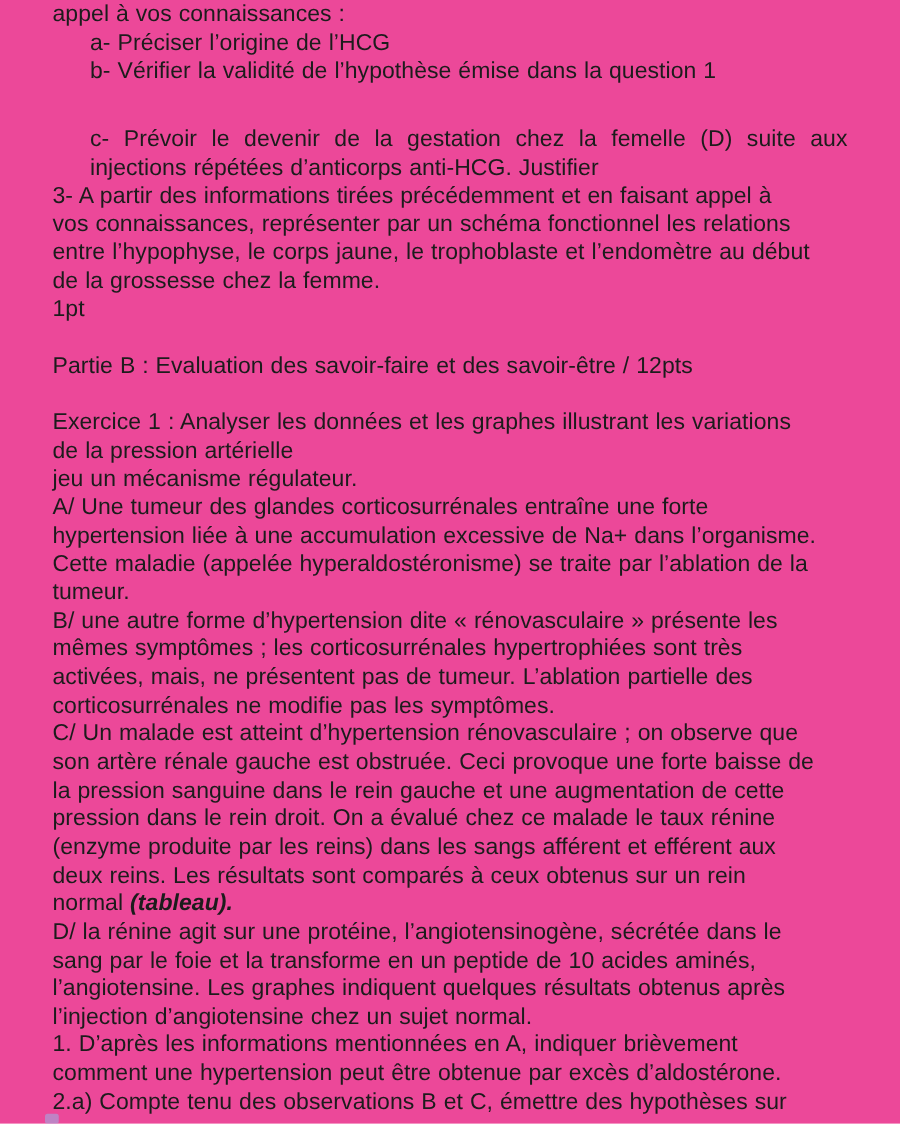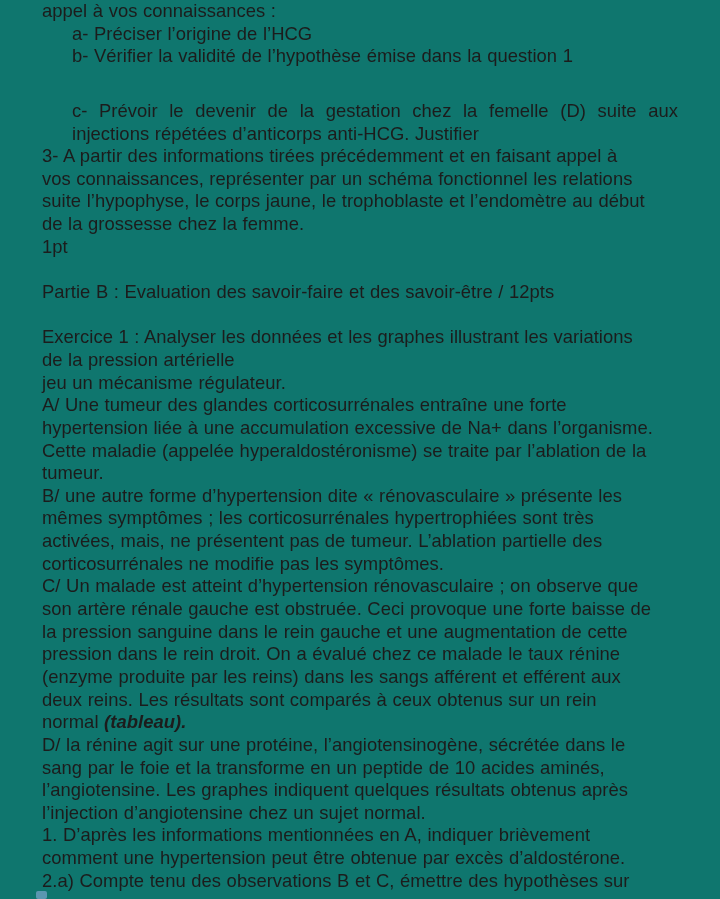--- a/index.html
+++ b/index.html
@@ -7,21 +7,21 @@
     padding: 0;
     width: 720px;
     height: 899px;
     overflow: hidden;
     background: #ffffff;
   }
   .page {
     position: relative;
     width: 720px;
     height: 899px;
-    background: #0f766e;
+    background: #ec4899;
     font-family: "Liberation Sans", "DejaVu Sans", sans-serif;
   }
   .doc {
     position: absolute;
     left: 42px;
     top: 0px;
     width: 636px;
     font-size: 18.4px;
     line-height: 22.65px;
     color: #1c1c1c;
@@ -58,21 +58,21 @@
 
 <main class="page">
   <div class="doc" id="doc" style="color: rgb(28, 28, 28);">
       <div class="line"><span>appel à vos connaissances :</span></div>
       <div class="line indent"><span>a- Préciser l’origine de l’HCG</span></div>
       <div class="line indent"><span>b- Vérifier la validité de l’hypothèse émise dans la question 1</span></div>
       <div class="line indent justify"><span>c- Prévoir le devenir de la gestation chez la femelle (D) suite aux</span></div>
       <div class="line indent"><span>injections répétées d’anticorps anti-HCG. Justifier</span></div>
       <div class="line"><span>3- A partir des informations tirées précédemment et en faisant appel à</span></div>
       <div class="line"><span>vos connaissances, représenter par un schéma fonctionnel les relations</span></div>
-      <div class="line"><span>suite l’hypophyse, le corps jaune, le trophoblaste et l’endomètre au début</span></div>
+      <div class="line"><span>entre l’hypophyse, le corps jaune, le trophoblaste et l’endomètre au début</span></div>
       <div class="line"><span>de la grossesse chez la femme.</span></div>
       <div class="line"><span>1pt</span></div>
       <div class="line"></div>
       <div class="line"><span class="b">Partie B : Evaluation des savoir-faire et des savoir-être / 12pts</span></div>
       <div class="line"></div>
       <div class="line"><span class="b">Exercice 1 : Analyser les données et les graphes illustrant les variations</span></div>
       <div class="line"><span class="b">de la pression artérielle</span></div>
       <div class="line"><span>jeu un mécanisme régulateur.</span></div>
       <div class="line"><span class="b">A/</span><span> Une tumeur des glandes corticosurrénales entraîne une forte</span></div>
       <div class="line"><span>hypertension liée à une accumulation excessive de Na+ dans l’organisme.</span></div>

